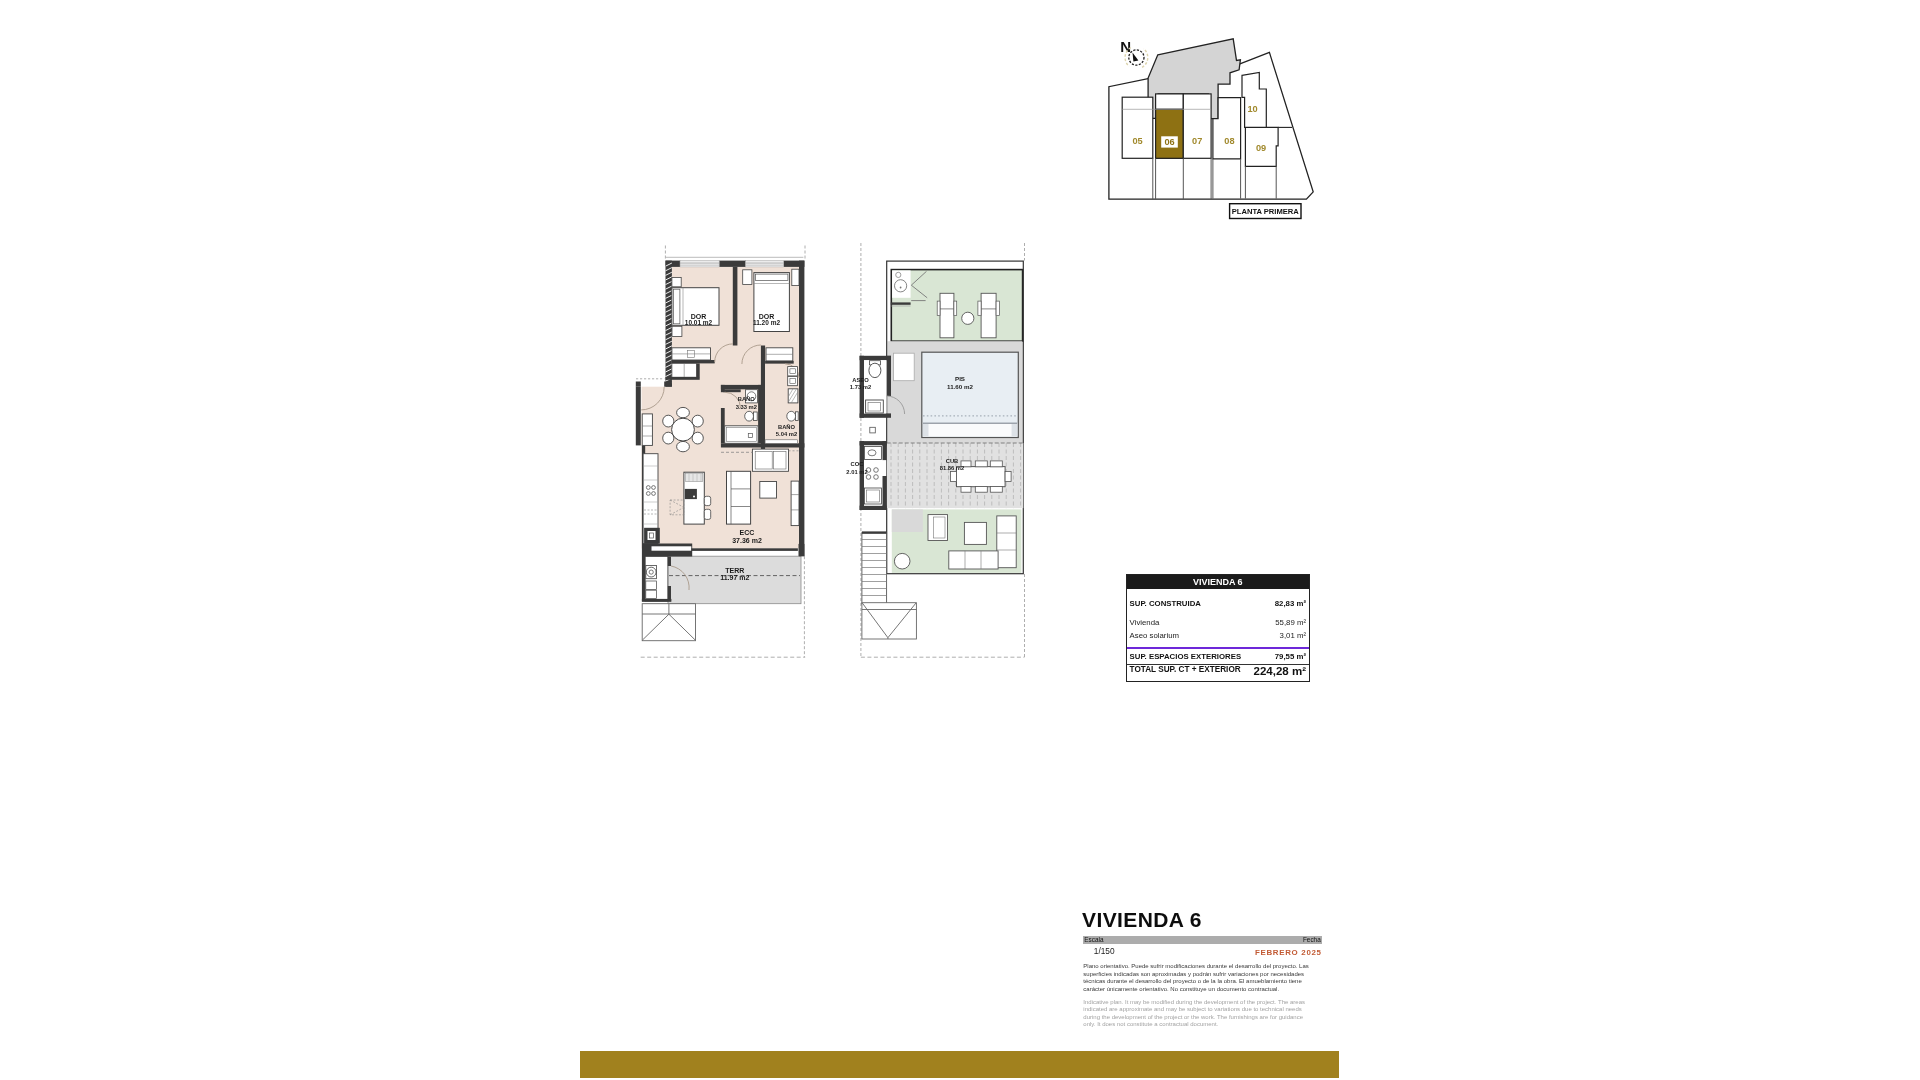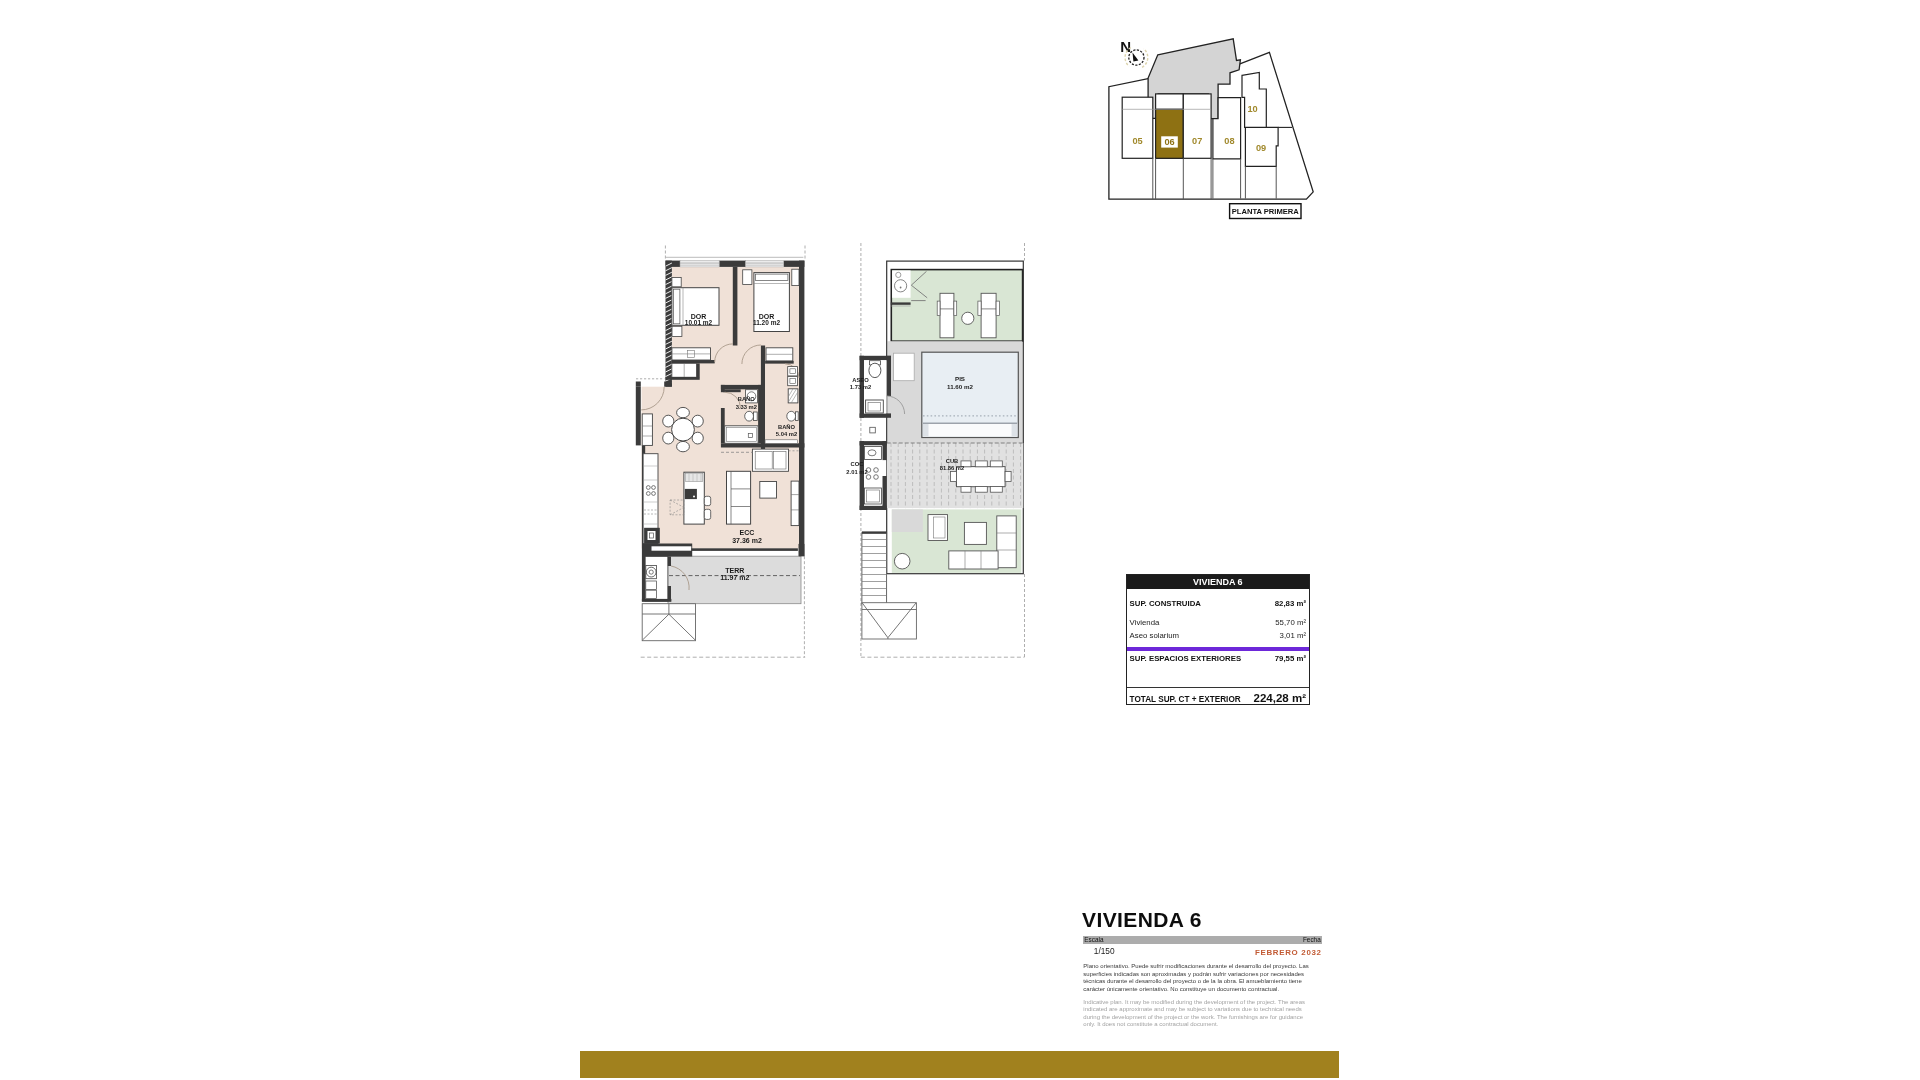--- a/index.html
+++ b/index.html
@@ -538,47 +538,47 @@
 
   <div style="background:#1b1b1b;color:#fff;font-weight:bold;font-size:9px;text-align:center;height:14.3px;line-height:14.5px;">VIVIENDA 6</div>
 
   <div style="display:flex;justify-content:space-between;align-items:center;height:12.9px;padding:8px 3px;font-size:7.8px;font-weight:bold;color:#111;">
       <span>SUP. CONSTRUIDA</span>
       <span>82,83 m²</span>
     </div>
 
   <div style="display:flex;justify-content:space-between;align-items:flex-start;height:13px;padding:0 3px;font-size:7.8px;color:#222;">
       <span>Vivienda</span>
-      <span>55,70 m²</span>
+      <span>55,89 m²</span>
     </div>
 
   <div style="display:flex;justify-content:space-between;height:16.4px;padding:0 3px;font-size:7.8px;color:#222;">
       <span>Aseo solarium</span>
       <span>3,01 m²</span>
     </div>
 
-  <div style="display:flex;justify-content:space-between;align-items:center;height:14.7px;padding:0 3px;font-size:7.8px;font-weight:bold;color:#111;border-top:4px solid #6d28d9;">
+  <div style="display:flex;justify-content:space-between;align-items:center;height:14.7px;padding:0 3px;font-size:7.8px;font-weight:bold;color:#111;border-top:2px solid #6d28d9;">
       <span>SUP. ESPACIOS EXTERIORES</span>
       <span>79,55 m²</span>
     </div>
 
-  <div style="display:flex;justify-content:space-between;align-items:flex-end;height:15.6px;padding:0 3px;font-size:8.2px;font-weight:bold;color:#111;border-top:1px solid #333;margin-top:21px;">
+  <div style="display:flex;justify-content:space-between;align-items:flex-start;height:15.6px;padding:0 3px;font-size:8.2px;font-weight:bold;color:#111;border-top:1px solid #333;">
       <span>TOTAL SUP. CT + EXTERIOR</span>
       <span style="font-size:11.5px;">224,28 m²</span>
     </div>
 </div>
 
 <div class="abs" style="left:1082px;top:908px;font-size:21px;font-weight:bold;color:#0d0d0d;letter-spacing:0.4px;">VIVIENDA 6</div>
 
 <div class="abs" style="left:1083.3px;top:935.8px;width:238.4px;height:8.4px;background:#acacac;display:flex;justify-content:space-between;align-items:center;font-size:6.4px;color:#111;padding:0 1px;box-sizing:border-box;">
     <span>Escala</span>
     <span>Fecha</span>
   </div>
 
 <div class="abs" style="left:1083.8px;top:946px;font-size:8.3px;color:#222;margin-left:10px;">1/150</div>
 
-<div class="abs" style="left:1230px;top:948.4px;width:91.7px;text-align:right;font-size:7.9px;font-weight:bold;color:#c25b35;letter-spacing:0.7px;">FEBRERO 2032</div>
+<div class="abs" style="left:1230px;top:948.4px;width:91.7px;text-align:right;font-size:7.9px;font-weight:bold;color:#c25b35;letter-spacing:0.7px;">FEBRERO 2025</div>
 
 <div class="abs" style="left:1083.3px;top:963.2px;font-size:6px;line-height:7.5px;color:#3a3a3a;white-space:nowrap;">Plano orientativo. Puede sufrir modificaciones durante el desarrollo del proyecto. Las<br>superficies indicadas son aproximadas y podrán sufrir variaciones por necesidades<br>técnicas durante el desarrollo del proyecto o de la la obra. El amueblamiento tiene<br>carácter únicamente orientativo. No constituye un documento contractual.</div>
 
 <div class="abs" style="left:1083.3px;top:998.8px;font-size:6px;line-height:7.5px;color:#a3a3a3;white-space:nowrap;">Indicative plan. It may be modified during the development of the project. The areas<br>indicated are approximate and may be subject to variations due to technical needs<br>during the development of the project or the work. The furnishings are for guidance<br>only. It does not constitute a contractual document.</div>
 
 <div class="abs" style="left:579.7px;top:1050.5px;width:759.4px;height:27.2px;background:#a1811e;"></div>
 
 </body></html>

